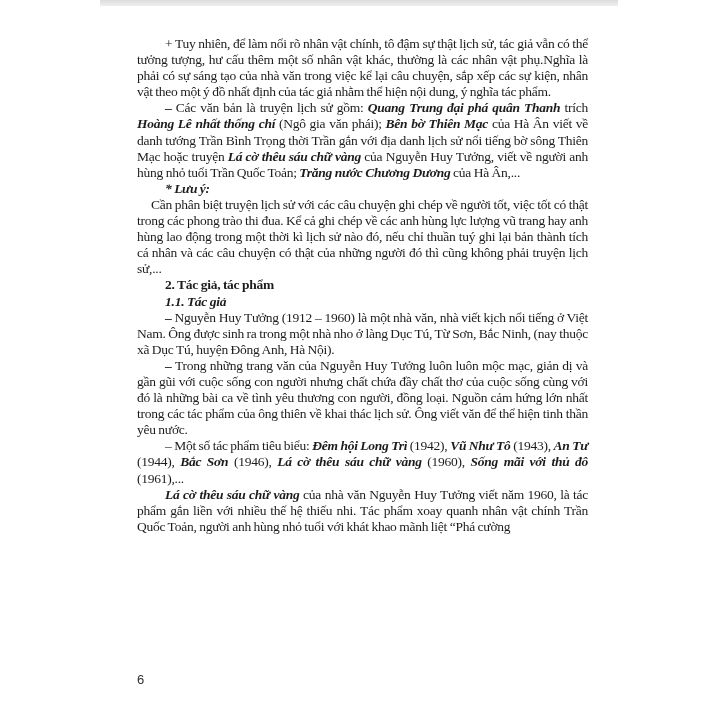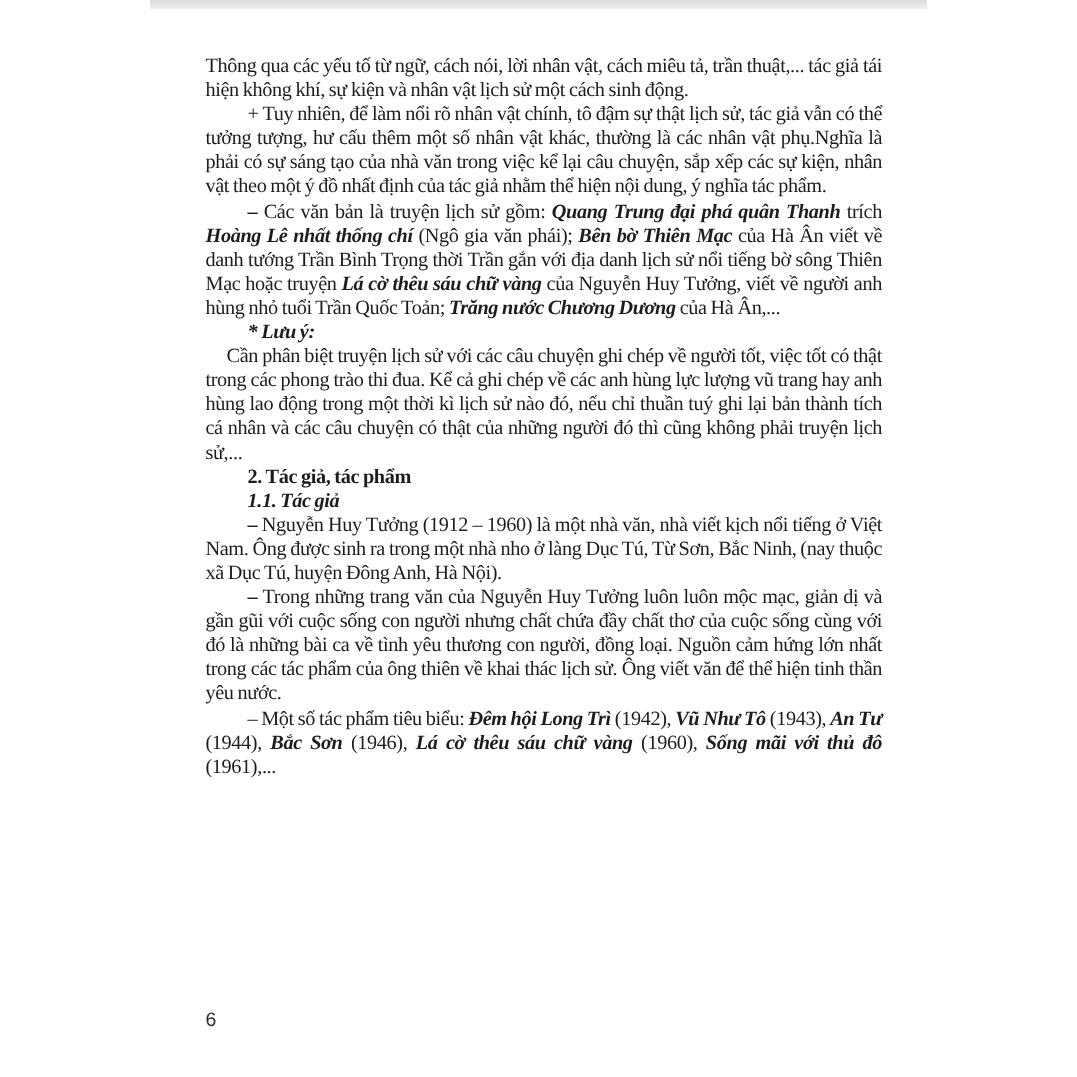--- a/index.html
+++ b/index.html
@@ -45,25 +45,25 @@
     font-size: 13px;
     color: #2e2e2e;
   }
 </style>
 </head>
 <body>
 
 <div class="scan-edge"></div>
 
 <div class="text-column">
-    <p class="ind0"><span>Thông qua các yếu tố từ ngữ, cách nói, lời nhân vật, cách miêu tả, trần thuật,... tác giả tái hiện không khí, sự kiện và nhân vật lịch sử một cách sinh động.</span></p>
     <p class="ind1"><span>+ Tuy nhiên, để làm nổi rõ nhân vật chính, tô đậm sự thật lịch sử, tác giả vẫn có thể tưởng tượng, hư cấu thêm một số nhân vật khác, thường là các nhân vật phụ.Nghĩa là phải có sự sáng tạo của nhà văn trong việc kể lại câu chuyện, sắp xếp các sự kiện, nhân vật theo một ý đồ nhất định của tác giả nhằm thể hiện nội dung, ý nghĩa tác phẩm.</span></p>
     <p class="ind1"><span class="b">– </span><span>Các văn bản là truyện lịch sử gồm: </span><span class="i">Quang Trung đại phá quân Thanh</span><span> trích </span><span class="i">Hoàng Lê nhất thống chí</span><span> (Ngô gia văn phái); </span><span class="i">Bên bờ Thiên Mạc</span><span> của Hà Ân viết về danh tướng Trần Bình Trọng thời Trần gắn với địa danh lịch sử nổi tiếng bờ sông Thiên Mạc hoặc truyện </span><span class="i">Lá cờ thêu sáu chữ vàng</span><span> của Nguyễn Huy Tưởng, viết về người anh hùng nhỏ tuổi Trần Quốc Toản; </span><span class="i">Trăng nước Chương Dương</span><span> của Hà Ân,...</span></p>
     <p class="ind1"><span class="b i">* Lưu ý:</span></p>
     <p class="ind2"><span>Cần phân biệt truyện lịch sử với các câu chuyện ghi chép về người tốt, việc tốt có thật trong các phong trào thi đua. Kể cả ghi chép về các anh hùng lực lượng vũ trang hay anh hùng lao động trong một thời kì lịch sử nào đó, nếu chỉ thuần tuý ghi lại bản thành tích cá nhân và các câu chuyện có thật của những người đó thì cũng không phải truyện lịch sử,...</span></p>
     <p class="ind1"><span class="b">2. Tác giả, tác phẩm</span></p>
     <p class="ind1"><span class="b i">1.1. Tác giả</span></p>
     <p class="ind1"><span class="b">– </span><span>Nguyễn Huy Tưởng (1912 – 1960) là một nhà văn, nhà viết kịch nổi tiếng ở Việt Nam. Ông được sinh ra trong một nhà nho ở làng Dục Tú, Từ Sơn, Bắc Ninh, (nay thuộc xã Dục Tú, huyện Đông Anh, Hà Nội).</span></p>
     <p class="ind1"><span class="b">– </span><span>Trong những trang văn của Nguyễn Huy Tưởng luôn luôn mộc mạc, giản dị và gần gũi với cuộc sống con người nhưng chất chứa đầy chất thơ của cuộc sống cùng với đó là những bài ca về tình yêu thương con người, đồng loại. Nguồn cảm hứng lớn nhất trong các tác phẩm của ông thiên về khai thác lịch sử. Ông viết văn để thể hiện tinh thần yêu nước.</span></p>
     <p class="ind1"><span>– Một số tác phẩm tiêu biểu: </span><span class="i">Đêm hội Long Trì</span><span> (1942), </span><span class="i">Vũ Như Tô</span><span> (1943), </span><span class="i">An Tư</span><span> (1944), </span><span class="i">Bắc Sơn</span><span> (1946), </span><span class="i">Lá cờ thêu sáu chữ vàng</span><span> (1960), </span><span class="i">Sống mãi với thủ đô</span><span> (1961),...</span></p>
+    <p class="ind1"><span class="i">Lá cờ thêu sáu chữ vàng</span><span> của nhà văn Nguyễn Huy Tưởng viết năm 1960, là tác phẩm gắn liền với nhiều thế hệ thiếu nhi. Tác phẩm xoay quanh nhân vật chính Trần Quốc Toản, người anh hùng nhỏ tuổi với khát khao mãnh liệt “Phá cường</span></p>
   </div>
 
 <div class="page-number">6</div>
 
 </body></html>

